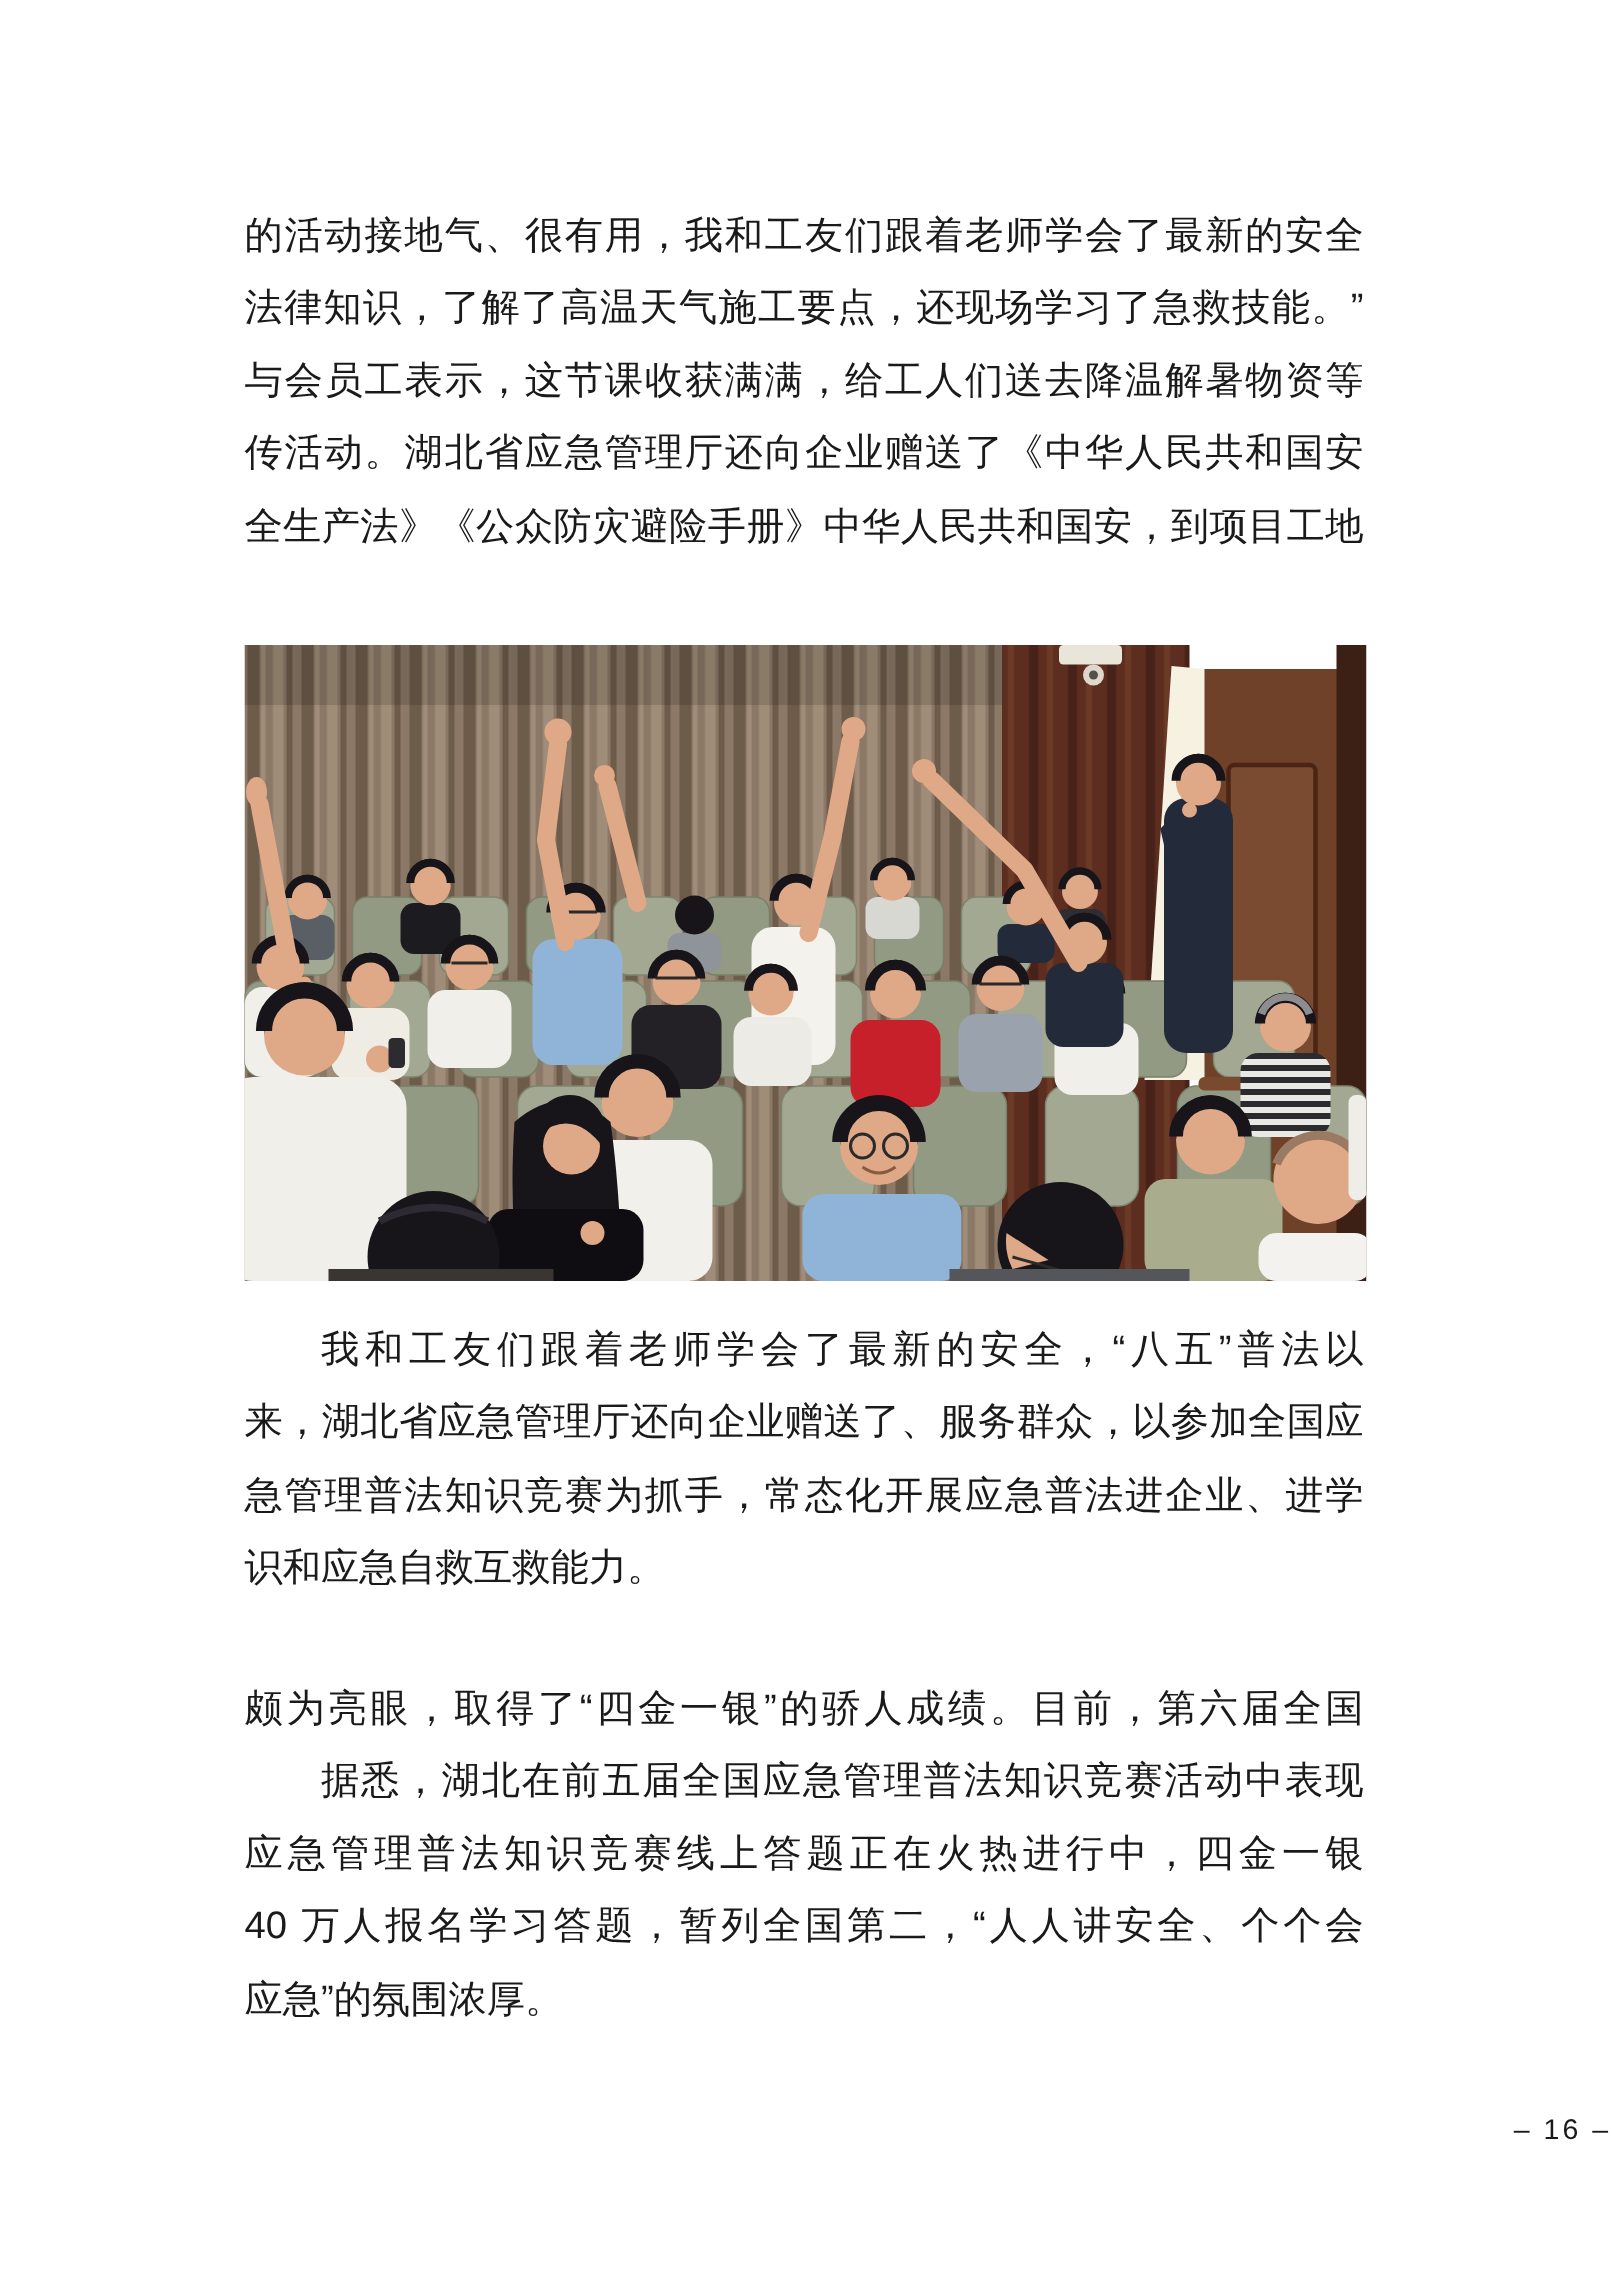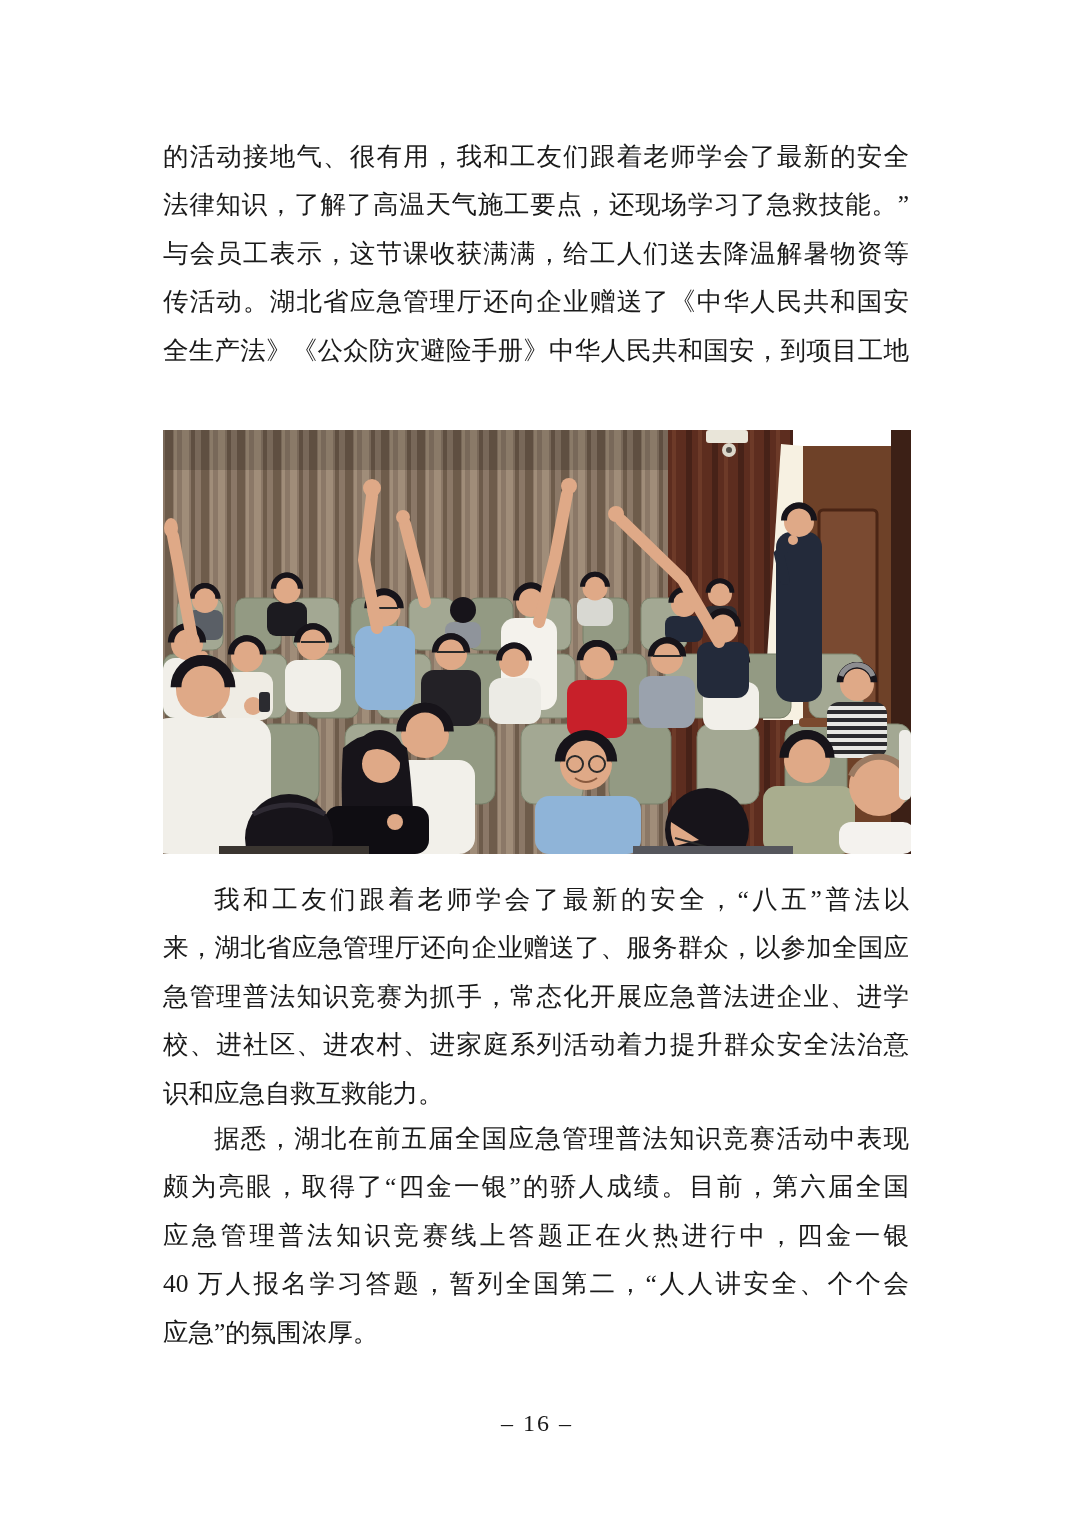--- a/index.html
+++ b/index.html
@@ -1,30 +1,30 @@
 <!DOCTYPE html>
 <html lang="zh" style="--paper: #ffffff; --ink: #1a1a1a; --curtain: #8b7867; --curtainDark: #6e5c4b; --curtainLight: #a08d79; --maroon: #5d2d1f; --maroonDark: #472218; --door: #6e4128; --doorPanel: #7a4a31; --doorDark: #3c2016; --lightGap: #f7f1e2; --chair: #a3a893; --chairDark: #939a83; --skin: #dfa987; --hair: #17141a; --shirtWhite: #f1efe9; --shirtBlue: #8fb4d8; --navy: #232a3a; --dressRed: #c8202a; --poloGreen: #a9ad8e; --wood: #7a4a2e;"><head>
 <meta charset="utf-8">
 <title>Document page 16</title>
 <style>
   html,body{margin:0;padding:0;background:#ffffff;}
   .page{position:relative;width:1074px;height:1520px;background:var(--paper,#fff);
-        font-family:Liberation Serif, serif;overflow:hidden;margin:0 auto;}
+        font-family:Liberation Sans, sans-serif;overflow:hidden;margin:0 auto;}
   .para{position:absolute;left:163px;width:746px;}
   .line{height:48.4px;line-height:48.4px;font-size:25.5px;color:var(--ink,#1a1a1a);
         text-align:justify;text-align-last:justify;white-space:nowrap;}
   .line.end{text-align-last:left;}
   .line.indent{text-indent:2em;}
   #para1{top:133px;}
   #para2{top:876px;}
   #para3{top:1115px;}
   figure.photo{position:absolute;left:163px;top:430px;width:748px;height:424px;margin:0;}
   figure.photo svg{display:block;width:100%;height:100%;}
-  .footer{position:absolute;left:0;top:1410px;width:100%;text-align:center;
-          font-size:24px;color:var(--ink,#1a1a1a);letter-spacing:2px;}
+  .footer{position:absolute;left:0;top:1410px;width:100%;text-align:right;
+          font-size:19px;color:var(--ink,#1a1a1a);letter-spacing:2px;}
   
   .c1{fill:var(--chair,#a3a893);stroke:#7e856f;stroke-width:1;}
   .c2{fill:var(--chairDark,#939a83);stroke:#78806a;stroke-width:1;}
   .skinF{fill:var(--skin,#dfa987);}
   .hairF{fill:var(--hair,#17141a);}
   .arm{stroke:var(--skin,#dfa987);stroke-width:12;fill:none;stroke-linecap:round;stroke-linejoin:round;}
   .glasses{stroke:#2a2a2a;stroke-width:2;fill:none;}
 </style>
 </head>
 <body>
@@ -232,27 +232,26 @@
 
         <rect x="736" y="300" width="12" height="70" rx="5" fill="#eeede8"></rect>
       </g>
     </svg>
   </figure>
 
   <div class="para" id="para2">
     <div class="line indent">我和工友们跟着老师学会了最新的安全，“八五”普法以</div>
     <div class="line">来，湖北省应急管理厅还向企业赠送了、服务群众，以参加全国应</div>
     <div class="line">急管理普法知识竞赛为抓手，常态化开展应急普法进企业、进学</div>
-    <div class="line">校、进社区、进农村、进家庭系列活动着力提升群众安全法治意</div>
     <div class="line end">识和应急自救互救能力。</div>
   </div>
 
   <div class="para" id="para3">
+    <div class="line">颇为亮眼，取得了“四金一银”的骄人成绩。目前，第六届全国</div>
     <div class="line indent">据悉，湖北在前五届全国应急管理普法知识竞赛活动中表现</div>
-    <div class="line">颇为亮眼，取得了“四金一银”的骄人成绩。目前，第六届全国</div>
     <div class="line">应急管理普法知识竞赛线上答题正在火热进行中，四金一银</div>
     <div class="line">40 万人报名学习答题，暂列全国第二，“人人讲安全、个个会</div>
     <div class="line end">应急”的氛围浓厚。</div>
   </div>
 
   <div class="footer">– 16 –</div>
 
 </div>
 
 </body></html>

